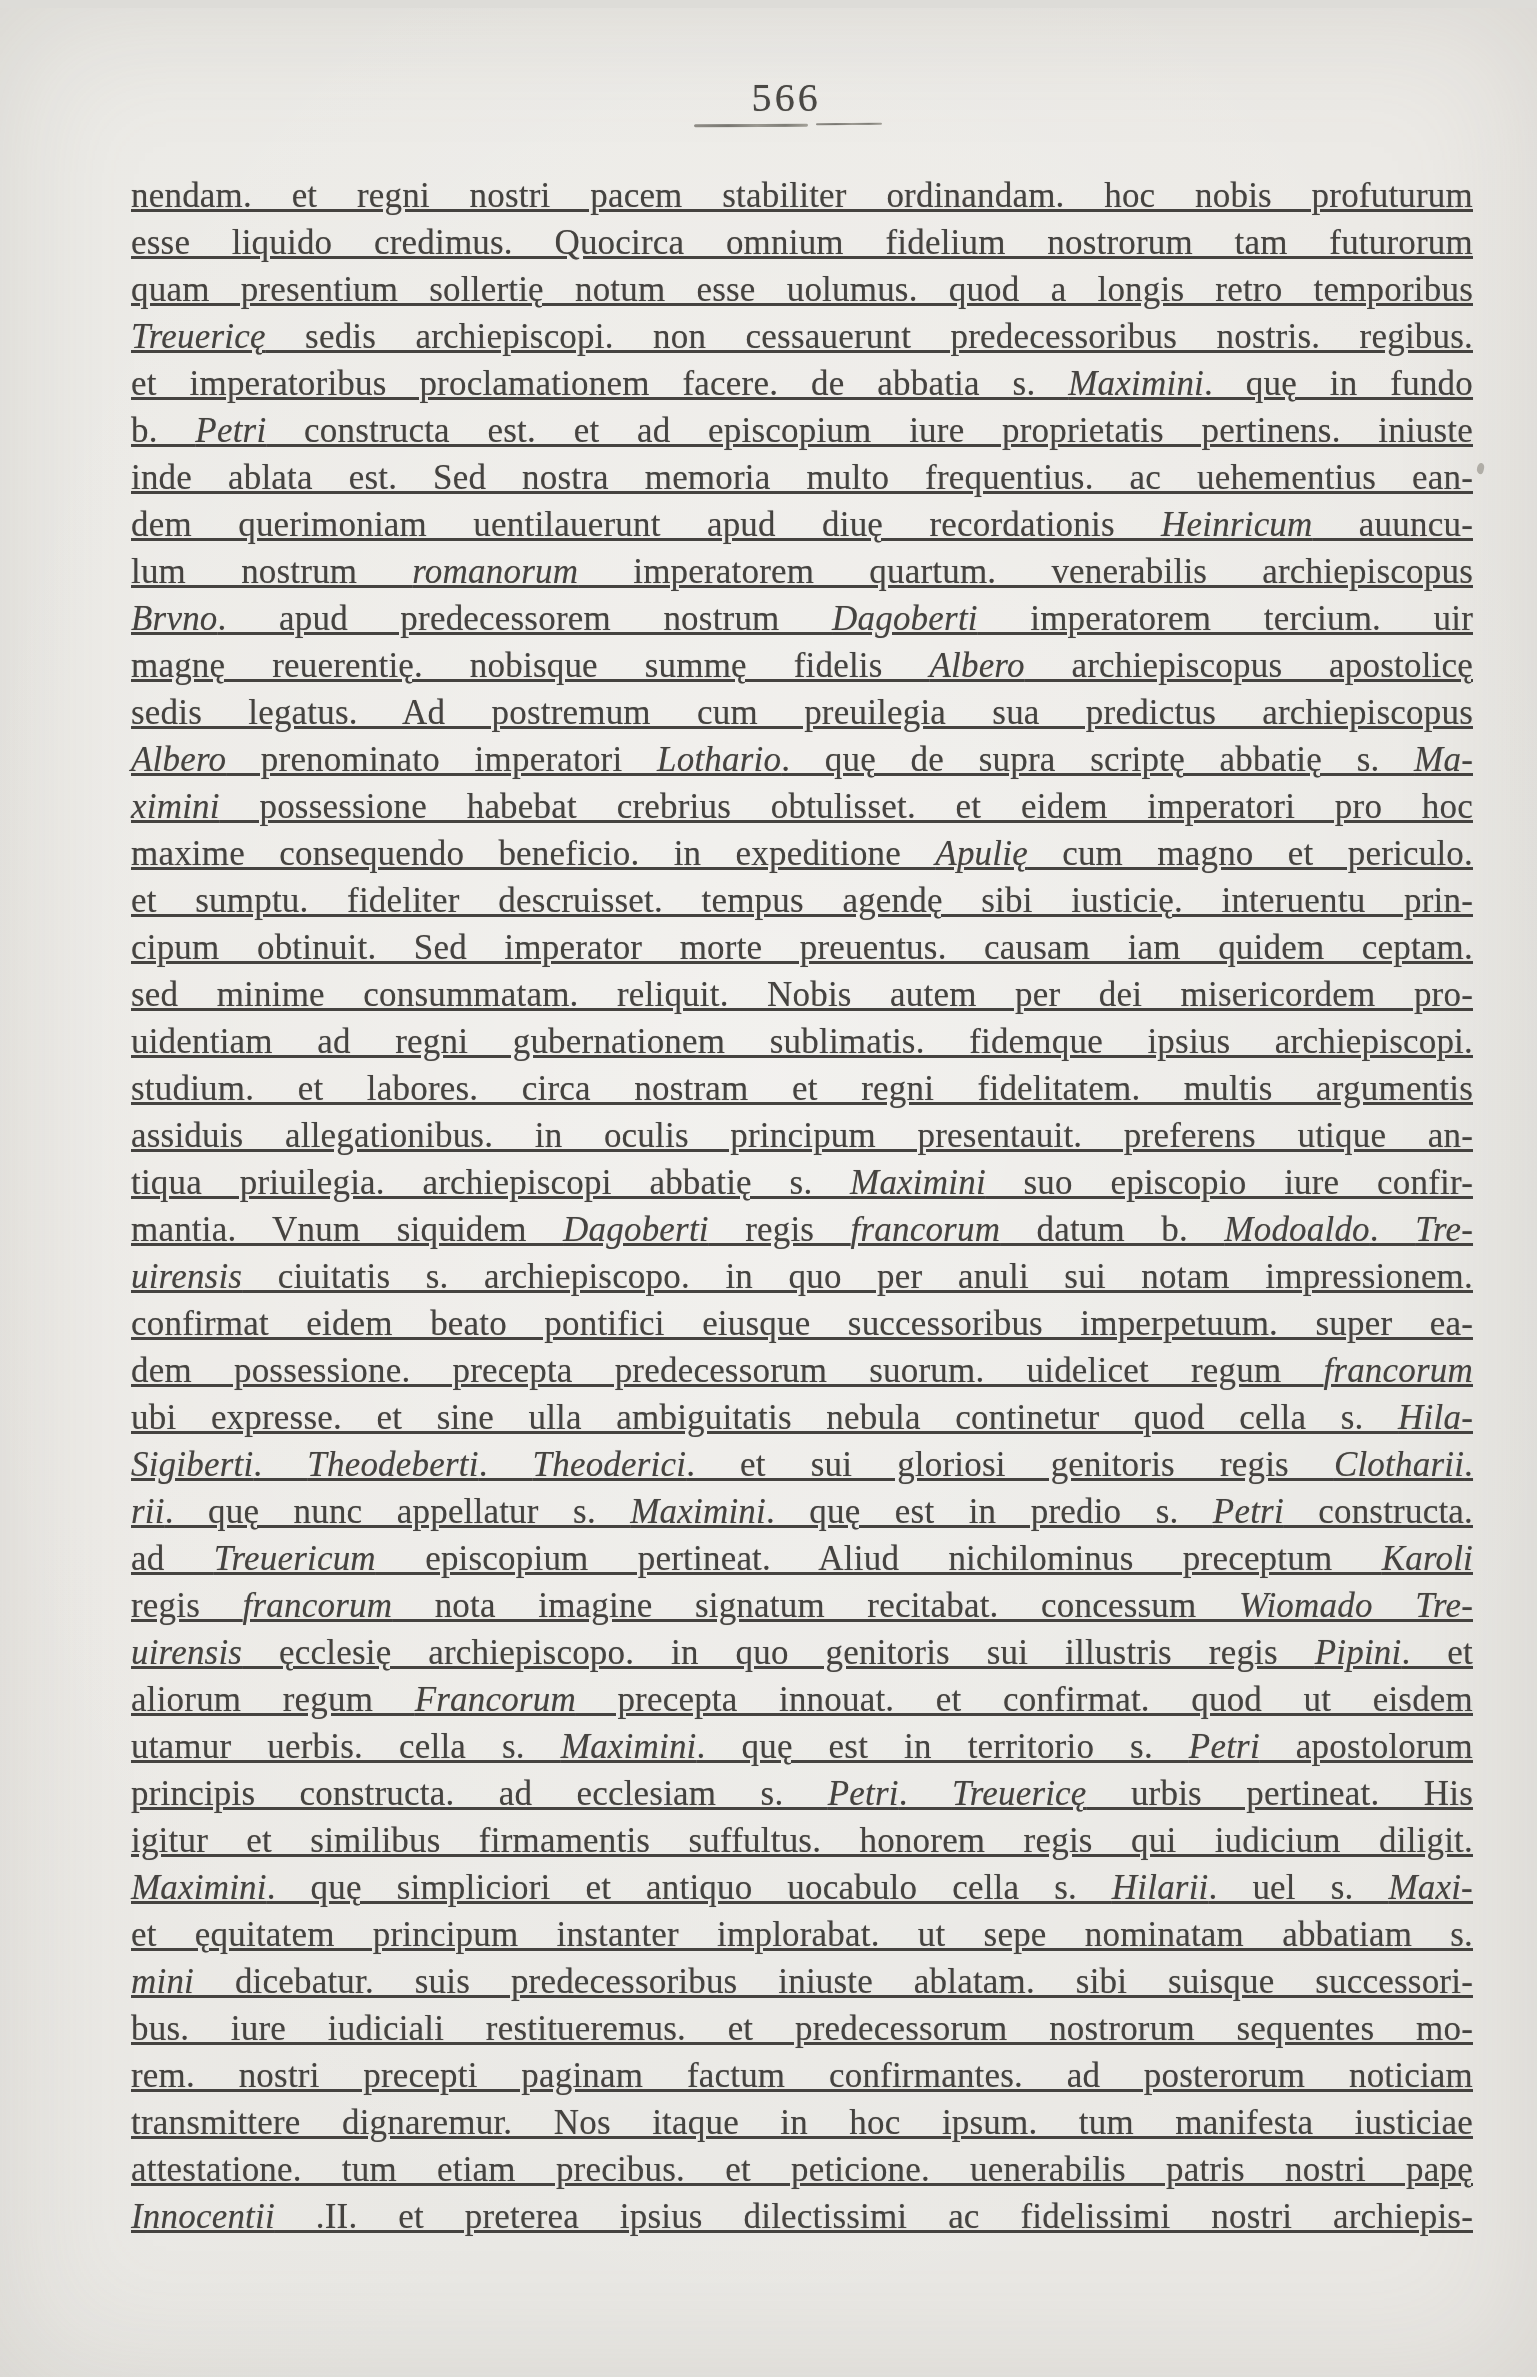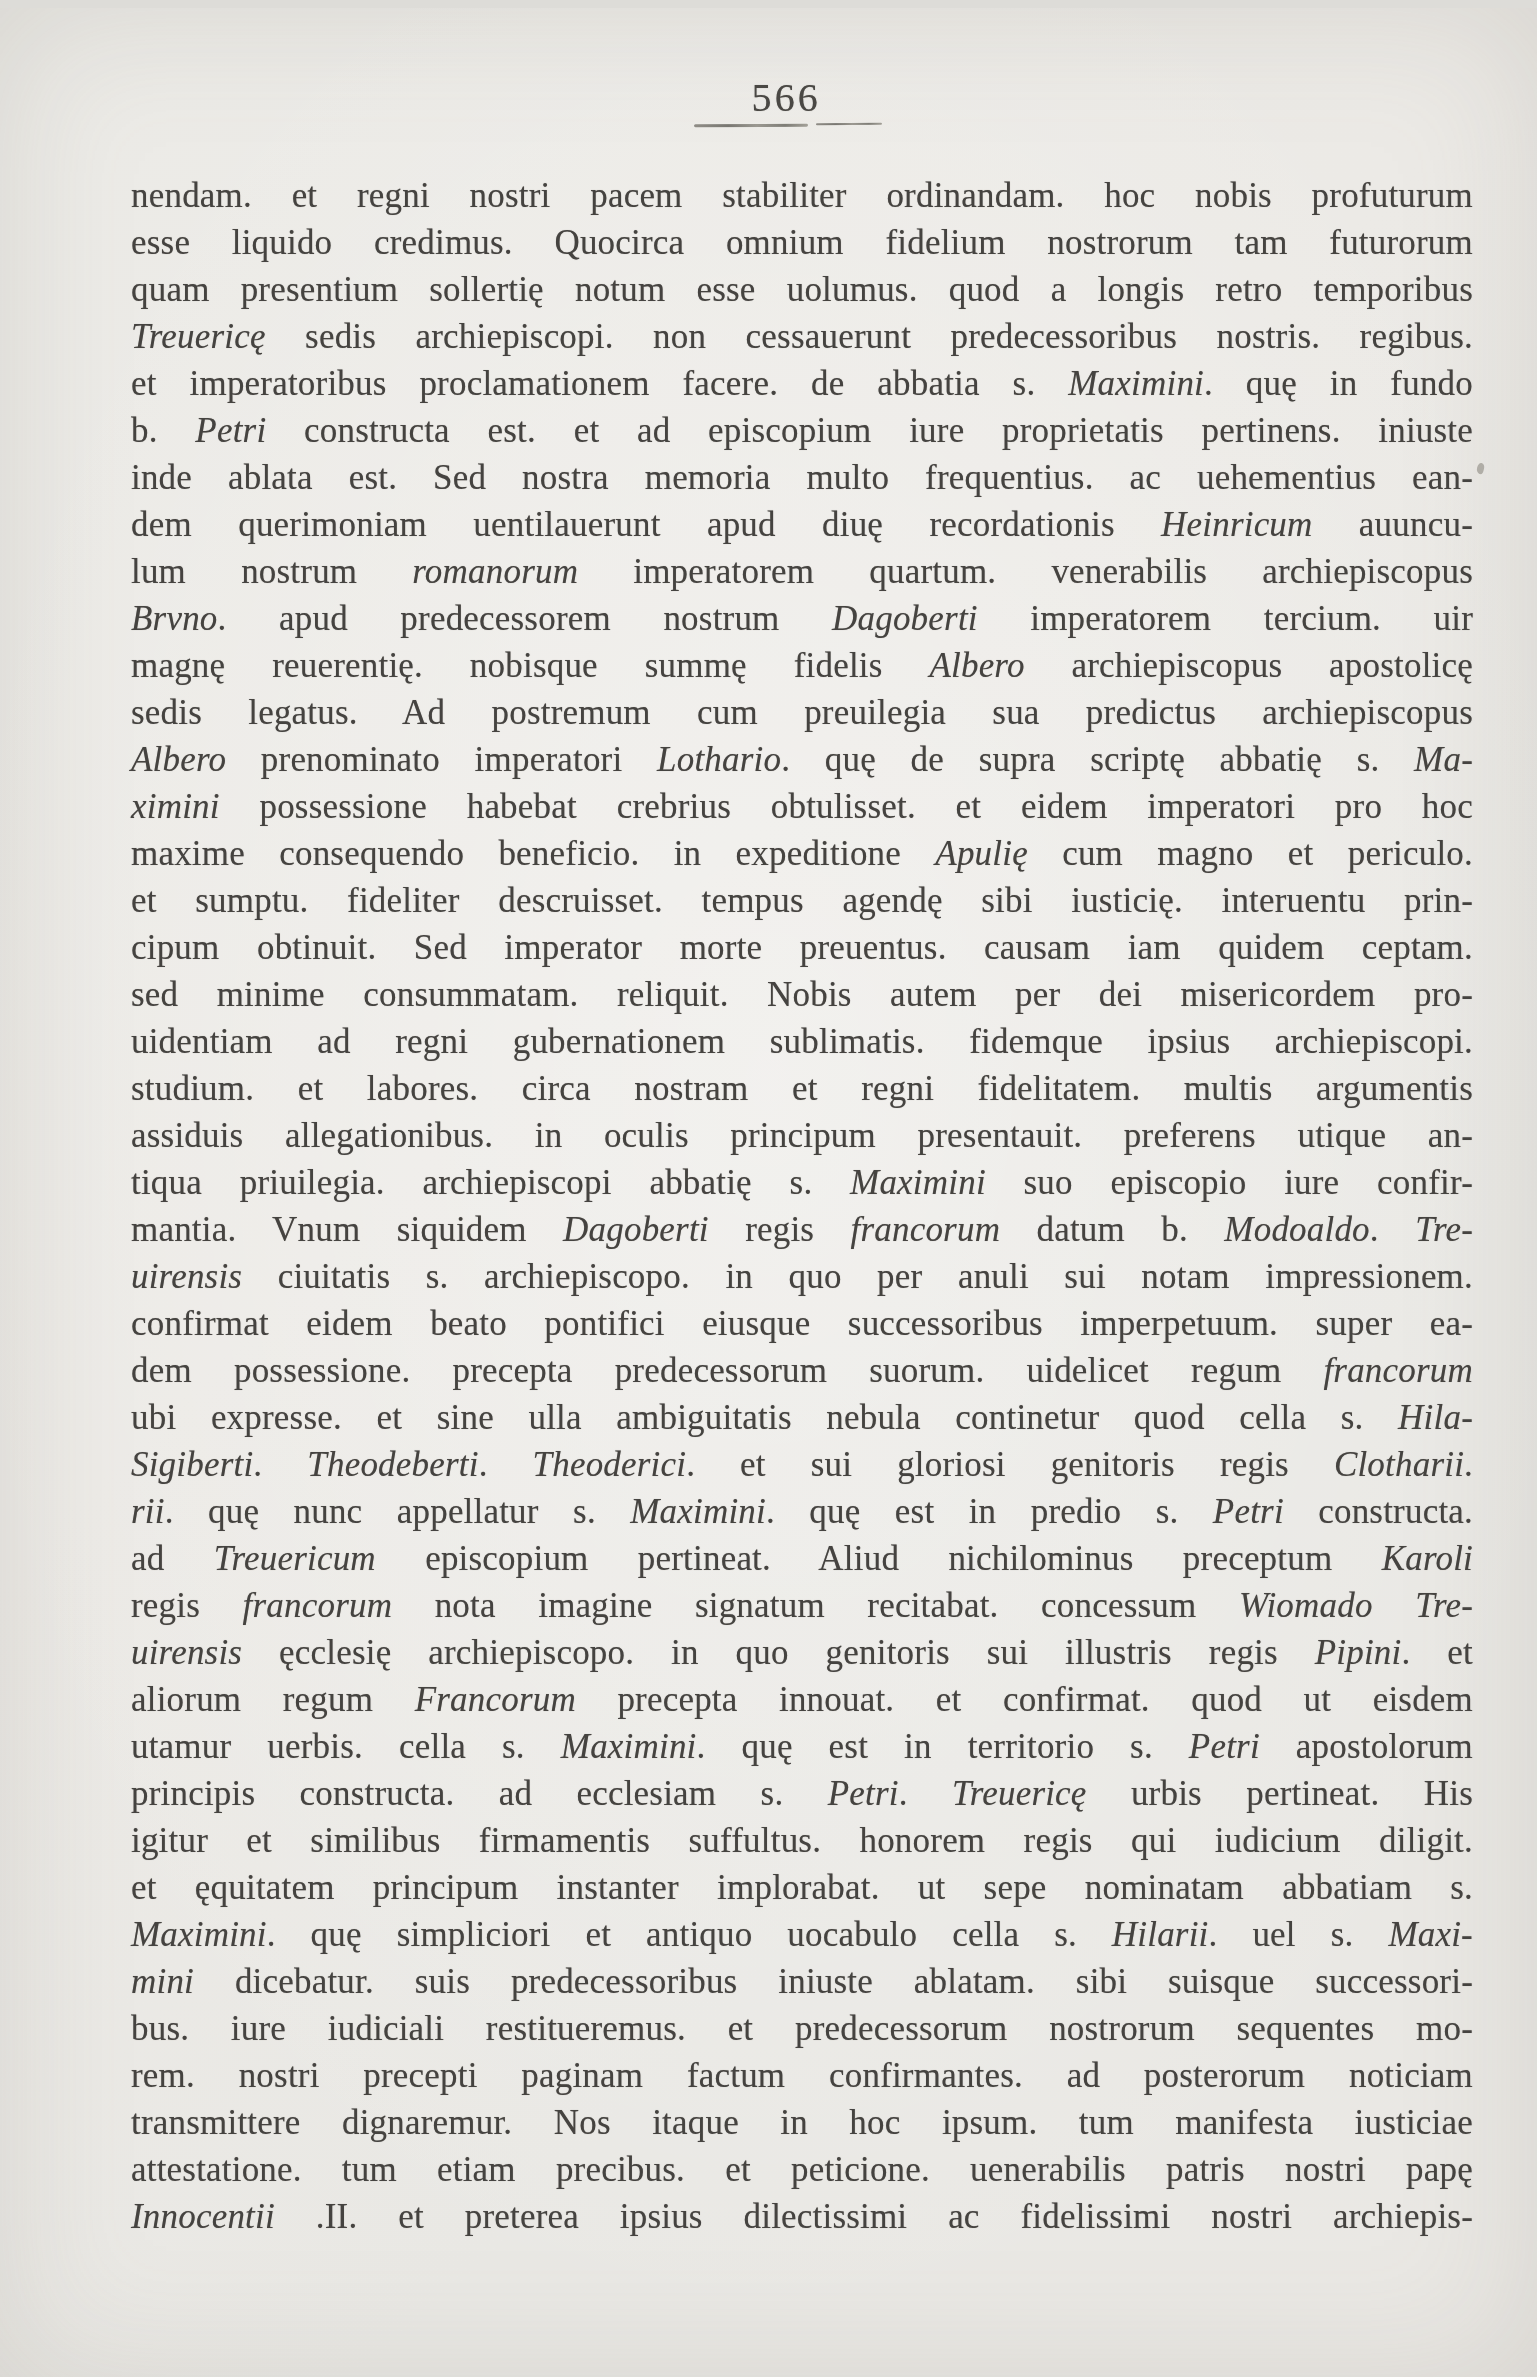--- a/index.html
+++ b/index.html
@@ -46,20 +46,21 @@
     line-height: 47px;
     letter-spacing: 0.2px;
     word-spacing: 1.5px;
     color: #454340;
     text-shadow: 0 0 0.8px rgba(70,66,60,0.45);
   }
   .line {
     text-align: justify;
     text-align-last: justify;
     white-space: normal;
+    text-decoration: underline;
   }
   .it { font-style: italic; }
   .artifact {
     position: absolute;
     top: 455px; left: 1477px;
     width: 7px; height: 10.8px;
     background: rgba(110,106,98,0.45);
     border-radius: 50% 50% 40% 60%;
     transform: rotate(14deg);
   }
@@ -106,22 +107,22 @@
       <div class="line"><span>ubi expresse. et sine ulla ambiguitatis nebula continetur quod cella s. </span><span class="it">Hila-</span></div>
       <div class="line"><span class="it">Sigiberti</span><span>. </span><span class="it">Theodeberti</span><span>. </span><span class="it">Theoderici</span><span>. et sui gloriosi genitoris regis </span><span class="it">Clotharii</span><span>.</span></div>
       <div class="line"><span class="it">rii</span><span>. quę nunc appellatur s. </span><span class="it">Maximini</span><span>. quę est in predio s. </span><span class="it">Petri</span><span> constructa.</span></div>
       <div class="line"><span>ad </span><span class="it">Treuericum</span><span> episcopium pertineat. Aliud nichilominus preceptum </span><span class="it">Karoli</span></div>
       <div class="line"><span>regis </span><span class="it">francorum</span><span> nota imagine signatum recitabat. concessum </span><span class="it">Wiomado Tre-</span></div>
       <div class="line"><span class="it">uirensis</span><span> ęcclesię archiepiscopo. in quo genitoris sui illustris regis </span><span class="it">Pipini</span><span>. et</span></div>
       <div class="line"><span>aliorum regum </span><span class="it">Francorum</span><span> precepta innouat. et confirmat. quod ut eisdem</span></div>
       <div class="line"><span>utamur uerbis. cella s. </span><span class="it">Maximini</span><span>. quę est in territorio s. </span><span class="it">Petri</span><span> apostolorum</span></div>
       <div class="line"><span>principis constructa. ad ecclesiam s. </span><span class="it">Petri</span><span>. </span><span class="it">Treuericę</span><span> urbis pertineat. His</span></div>
       <div class="line"><span>igitur et similibus firmamentis suffultus. honorem regis qui iudicium diligit.</span></div>
+      <div class="line"><span class="it">Maximini</span><span>. quę simpliciori et antiquo uocabulo cella s. </span><span class="it">Hilarii</span><span>. uel s. </span><span class="it">Maxi-</span></div>
       <div class="line"><span>et ęquitatem principum instanter implorabat. ut sepe nominatam abbatiam s.</span></div>
-      <div class="line"><span class="it">Maximini</span><span>. quę simpliciori et antiquo uocabulo cella s. </span><span class="it">Hilarii</span><span>. uel s. </span><span class="it">Maxi-</span></div>
       <div class="line"><span class="it">mini</span><span> dicebatur. suis predecessoribus iniuste ablatam. sibi suisque successori-</span></div>
       <div class="line"><span>bus. iure iudiciali restitueremus. et predecessorum nostrorum sequentes mo-</span></div>
       <div class="line"><span>rem. nostri precepti paginam factum confirmantes. ad posterorum noticiam</span></div>
       <div class="line"><span>transmittere dignaremur. Nos itaque in hoc ipsum. tum manifesta iusticiae</span></div>
       <div class="line"><span>attestatione. tum etiam precibus. et peticione. uenerabilis patris nostri papę</span></div>
       <div class="line"><span class="it">Innocentii</span><span> .II. et preterea ipsius dilectissimi ac fidelissimi nostri archiepis-</span></div>
     </div>
 
   <div class="artifact"></div>
 

